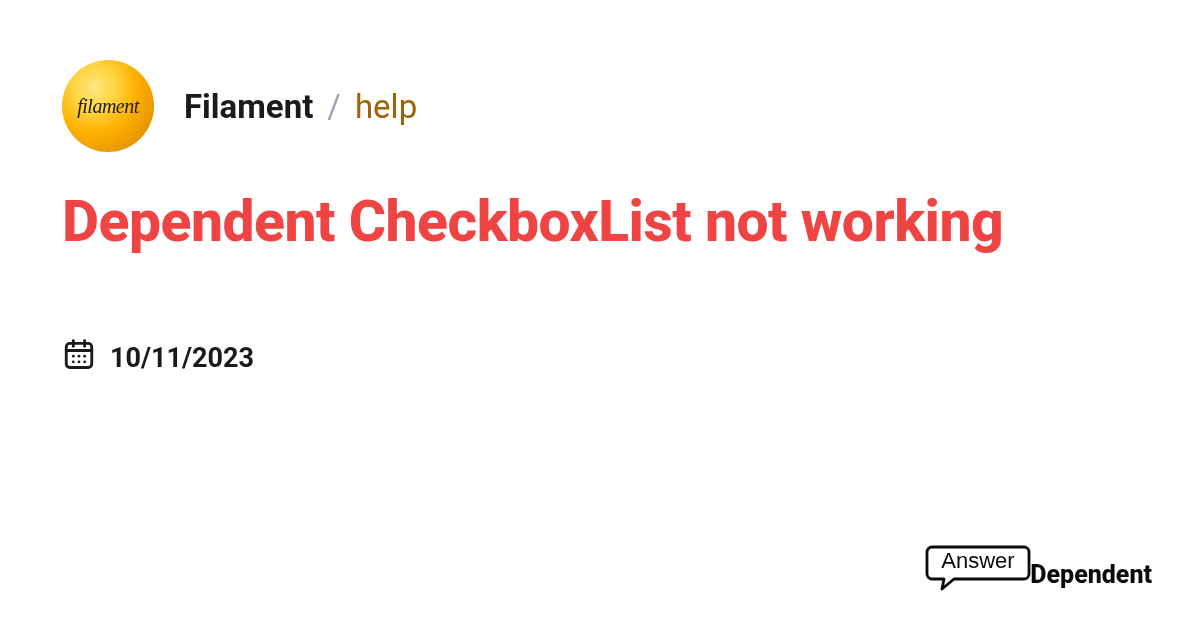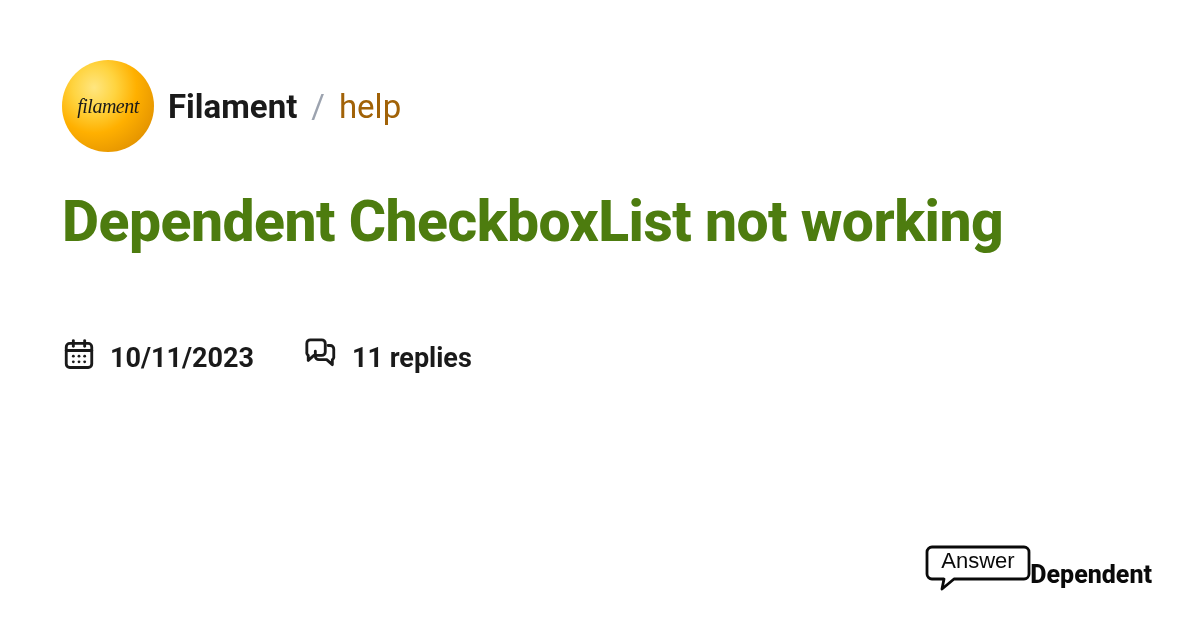--- a/index.html
+++ b/index.html
@@ -11,21 +11,21 @@
       width: 1200px;
       height: 630px;
       background: #ffffff;
       font-family: -apple-system, BlinkMacSystemFont, "Segoe UI", Roboto, Helvetica, Arial, sans-serif;
       position: relative;
       padding: 60px 62px;
     }
     .header {
       display: flex;
       align-items: center;
-      gap: 14px;
+      gap: 30px;
       margin-bottom: 38px;
     }
     .avatar {
       width: 92px;
       height: 92px;
       border-radius: 50%;
       background: radial-gradient(ellipse at 35% 30%, #ffe680 0%, #ffd440 25%, #ffb000 50%, #e89800 75%, #cc7a00 100%);
       display: flex;
       align-items: center;
       justify-content: center;
@@ -54,21 +54,21 @@
       color: #9ca3af;
       font-weight: 400;
     }
     .breadcrumb-channel {
       color: #a16207;
       font-weight: 400;
     }
     .title {
       font-size: 57px;
       font-weight: 800;
-      color: #4d7c0f;
+      color: #ef4444;
       line-height: 1.12;
       letter-spacing: -0.5px;
       margin-bottom: 80px;
       max-width: 980px;
     }
     .meta {
       display: flex;
       align-items: center;
       gap: 50px;
     }
@@ -138,27 +138,20 @@
       <line x1="3" y1="9.5" x2="21" y2="9.5"></line>
       <line x1="8" y1="13.5" x2="8" y2="13.5"></line>
       <line x1="12" y1="13.5" x2="12" y2="13.5"></line>
       <line x1="16" y1="13.5" x2="16" y2="13.5"></line>
       <line x1="8" y1="17.5" x2="8" y2="17.5"></line>
       <line x1="12" y1="17.5" x2="12" y2="17.5"></line>
       <line x1="16" y1="17.5" x2="16" y2="17.5"></line>
     </svg>
     <span class="meta-text">10/11/2023</span>
   </div>
-  <div class="meta-item">
-    <svg class="meta-icon" viewBox="0 0 24 24" fill="none" stroke="currentColor" stroke-width="2" stroke-linecap="round" stroke-linejoin="round">
-      <path d="M3 5.5 A2.5 2.5 0 0 1 5.5 3 L13.5 3 A2.5 2.5 0 0 1 16 5.5 L16 11.5 A2.5 2.5 0 0 1 13.5 14 L8 14 L4 17.5 L4 14 A2.5 2.5 0 0 1 3 11.5 Z" transform="translate(-1,-1)"></path>
-      <path d="M9 10 L9 13.5 A2.5 2.5 0 0 0 11.5 16 L17 16 L21 19.5 L21 16 A2.5 2.5 0 0 0 22 13.5 L22 8.5 A2.5 2.5 0 0 0 19.5 6 L18 6" transform="translate(-1,0)"></path>
-    </svg>
-    <span class="meta-text">11 replies</span>
-  </div>
 </div>
 
 <div class="footer-logo">
   <svg class="logo-bubble" viewBox="0 0 110 48" fill="none" stroke="#0a0a0a" stroke-width="2.8" stroke-linecap="round" stroke-linejoin="round">
     <path d="M 8 3 L 100 3 A 5 5 0 0 1 105 8 L 105 30 A 5 5 0 0 1 100 35 L 30 35 L 18 45 L 20 35 L 8 35 A 5 5 0 0 1 3 30 L 3 8 A 5 5 0 0 1 8 3 Z"></path>
     <text x="54" y="24" fill="#0a0a0a" stroke="none" font-family="-apple-system, Arial, sans-serif" font-size="22" font-weight="400" text-anchor="middle">Answer</text>
   </svg>
   <span class="logo-text">
     <span class="logo-text-bold">Dependent</span>
   </span>

